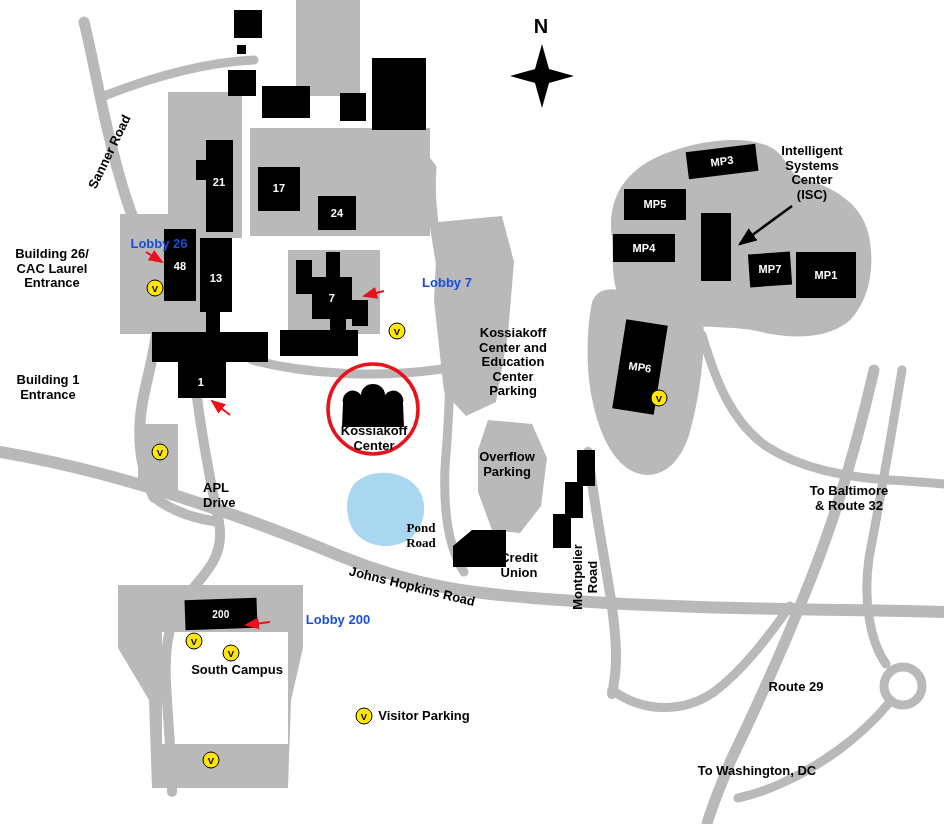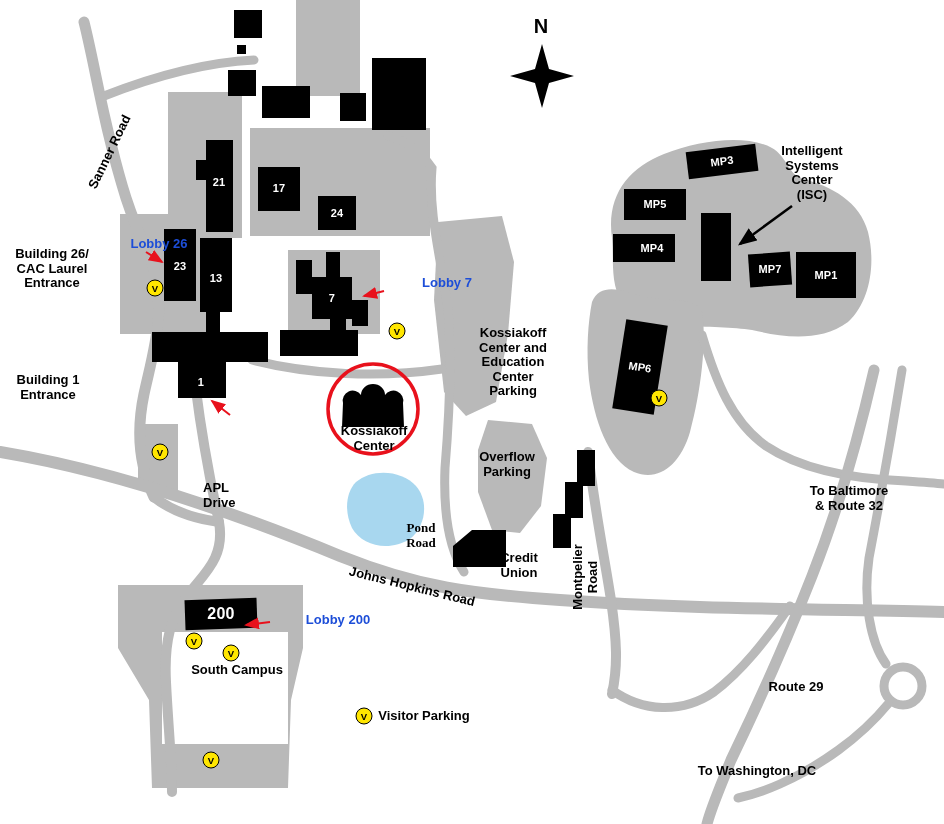--- a/index.html
+++ b/index.html
@@ -175,28 +175,28 @@
   <div class="lbl" style="left:849px; top:499px;">To Baltimore
 &amp; Route 32</div>
   <div class="lbl" style="left:796px; top:687px; white-space:nowrap;">Route 29</div>
   <div class="lbl" style="left:757px; top:771px; white-space:nowrap;">To Washington, DC</div>
   <div class="lbl" style="left:217px; top:670px; white-space:nowrap;padding-left:40px;">South Campus</div>
   <div class="lbl" style="left:424px; top:716px; white-space:nowrap;">Visitor Parking</div>
 
   <div class="bnum" style="left:219px; top:182px;">21</div>
   <div class="bnum" style="left:279px; top:188px;">17</div>
   <div class="bnum" style="left:337px; top:213px;">24</div>
-  <div class="bnum" style="left:180px; top:266px;">23</div>
+  <div class="bnum" style="left:180px; top:266px;">48</div>
   <div class="bnum" style="left:216px; top:278px;">13</div>
   <div class="bnum" style="left:332px; top:298px;">7</div>
   <div class="bnum" style="left:201px; top:382px;">1</div>
-  <div class="bnum" style="left:221px; top:614px; font-size:16px;">200</div>
+  <div class="bnum" style="left:221px; top:614px; font-size:10px;">200</div>
   <div class="bnum" style="left:722px; top:161px; transform:translate(-50%,-50%) rotate(-7deg);">MP3</div>
   <div class="bnum" style="left:655px; top:204px;">MP5</div>
-  <div class="bnum" style="left:644px; top:248px;margin-left:8px;">MP4</div>
+  <div class="bnum" style="left:644px; top:248px;">MP4</div>
   <div class="bnum" style="left:770px; top:269px;">MP7</div>
   <div class="bnum" style="left:826px; top:275px;">MP1</div>
   <div class="bnum" style="left:640px; top:367px; transform:translate(-50%,-50%) rotate(9deg);">MP6</div>
 
   <div class="vmark" style="left:155px; top:288px;">V</div>
   <div class="vmark" style="left:397px; top:331px;">V</div>
   <div class="vmark" style="left:160px; top:452px;">V</div>
   <div class="vmark" style="left:659px; top:398px;">V</div>
   <div class="vmark" style="left:194px; top:641px;">V</div>
   <div class="vmark" style="left:231px; top:653px;">V</div>

